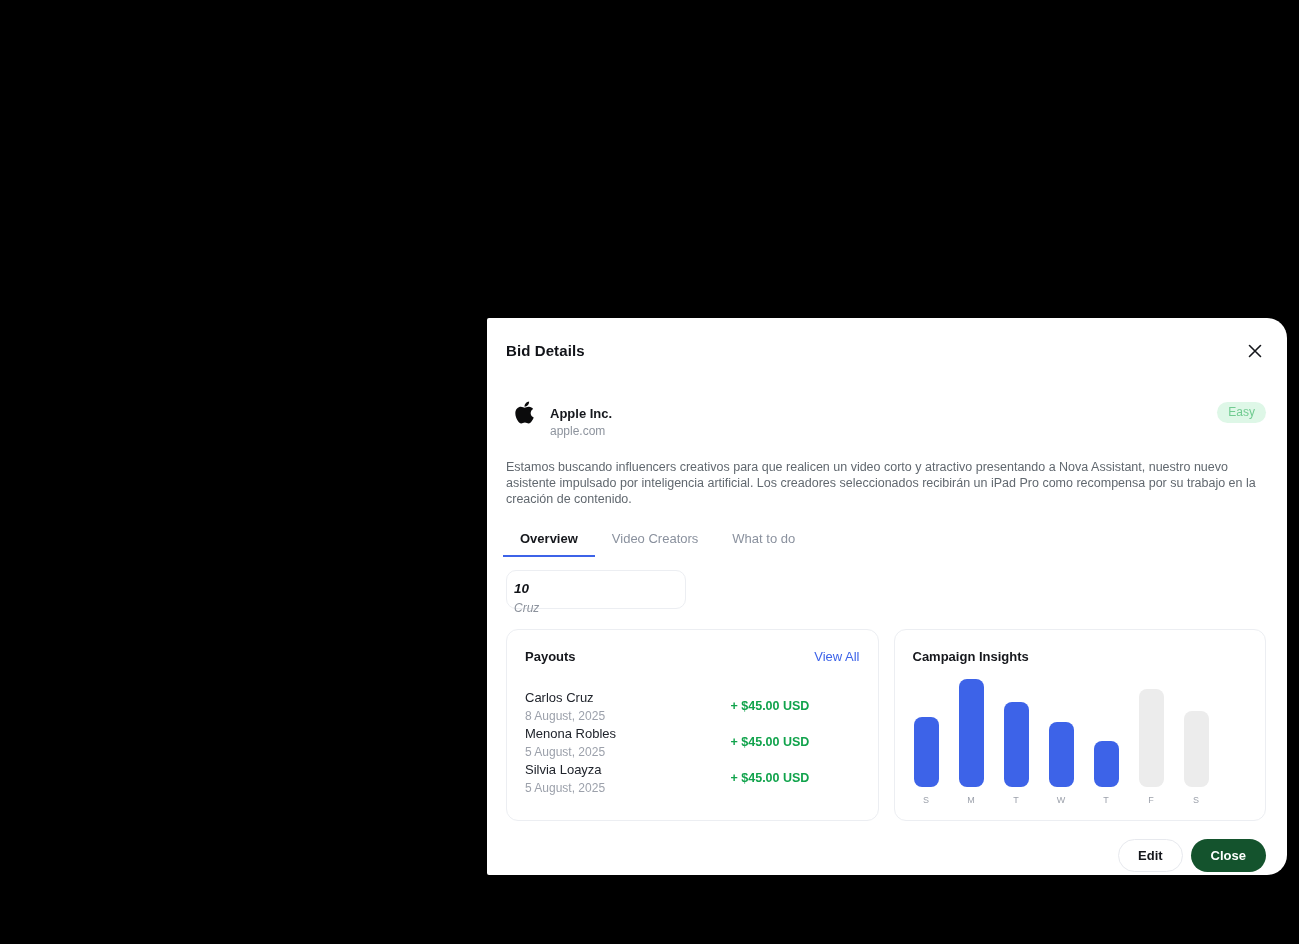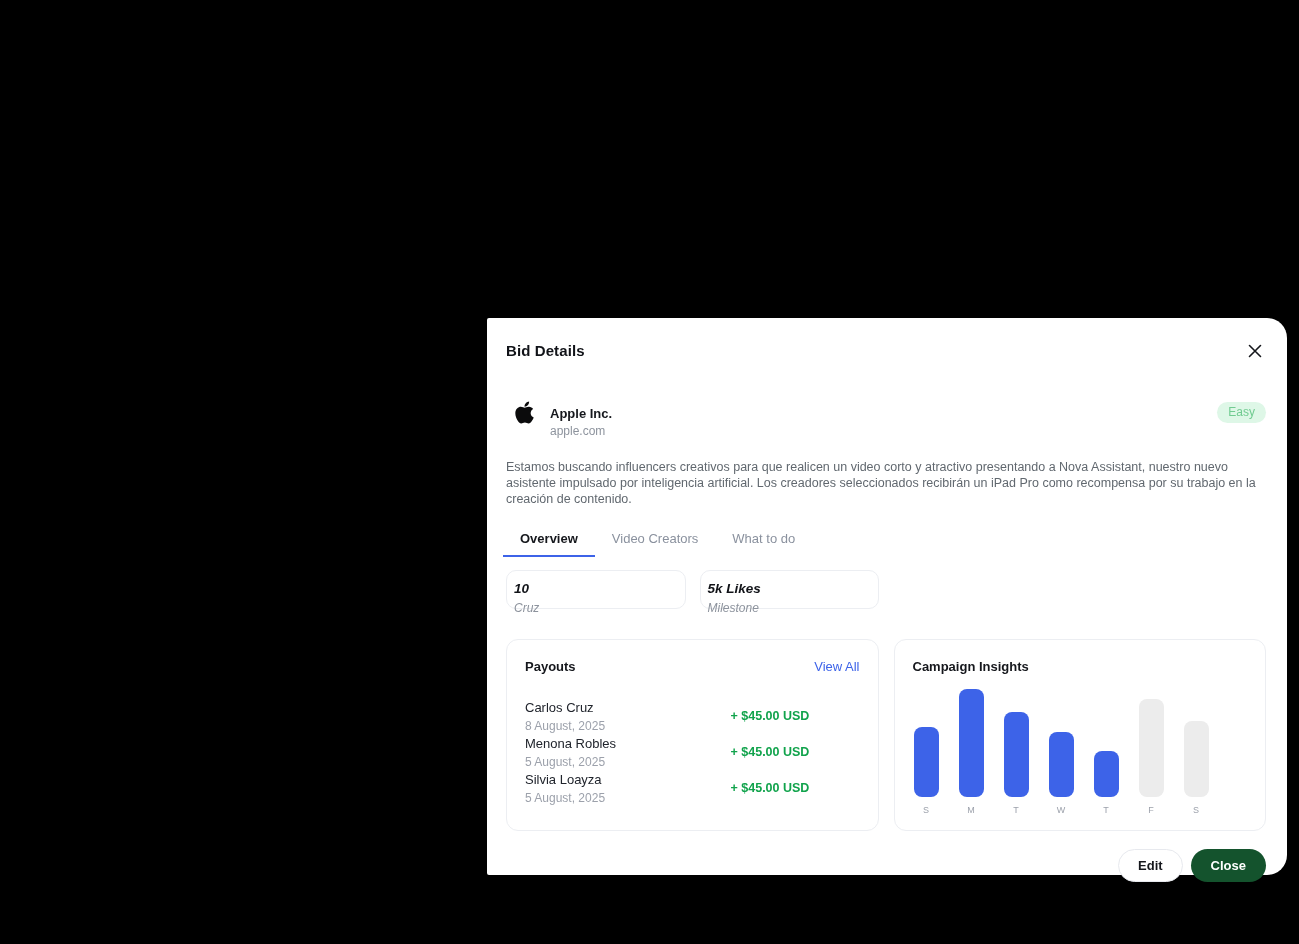--- a/index.html
+++ b/index.html
@@ -40,21 +40,21 @@
   .tab { font-size: 13px; color: #8a919e; padding: 0 17px 9px; cursor: pointer; border-bottom: 2px solid transparent; }
   .tab.active { color: #15171c; font-weight: bold; }
 
   
   .stats-row { display: grid; grid-template-columns: repeat(4, 1fr); gap: 14px; margin-top: 13px; }
   .stat-card { border: 1px solid #eceef2; border-radius: 10px; height: 39px; padding: 10px 7px; font-style: italic; }
   .stat-value { font-size: 13.5px; font-weight: bold; color: #111318; }
   .stat-label { font-size: 12px; color: #8d939d; margin-top: 5px; }
 
   
-  .content-row { display: grid; grid-template-columns: 1fr 1fr; gap: 15px; margin-top: 30px; }
+  .content-row { display: grid; grid-template-columns: 1fr 1fr; gap: 15px; margin-top: 20px; }
   .panel { border: 1px solid #eceef2; border-radius: 12px; height: 192px; padding: 19px 18px; overflow: hidden; }
 
   .panel-head { display: flex; justify-content: space-between; align-items: center; }
   .panel-title { font-size: 13px; font-weight: bold; color: #15171c; }
   .view-all { font-size: 13px; cursor: pointer; text-decoration: none; }
 
   .payout-rows { margin-top: 24px; }
   .payout-row { display: flex; align-items: center; height: 36px; }
   .payout-who { flex: 1; }
   .payout-name { font-size: 13px; color: #20242c; }
@@ -110,24 +110,20 @@
   <div class="tabs">
     <div class="tab active" style="border-bottom-color: rgb(61, 99, 232);">Overview</div>
     <div class="tab">Video Creators</div>
     <div class="tab">What to do</div>
   </div>
 
   <div class="stats-row">
     <div class="stat-card">
       <div class="stat-value">10</div>
       <div class="stat-label">Cruz</div>
-    </div>
-    <div class="stat-card">
-      <div class="stat-value">5k Likes</div>
-      <div class="stat-label">Milestone</div>
     </div>
   </div>
 
   <div class="content-row">
 
     <div class="panel">
       <div class="panel-head">
         <div class="panel-title">Payouts</div>
         <a class="view-all" style="color: rgb(61, 99, 232);">View All</a>
       </div>

